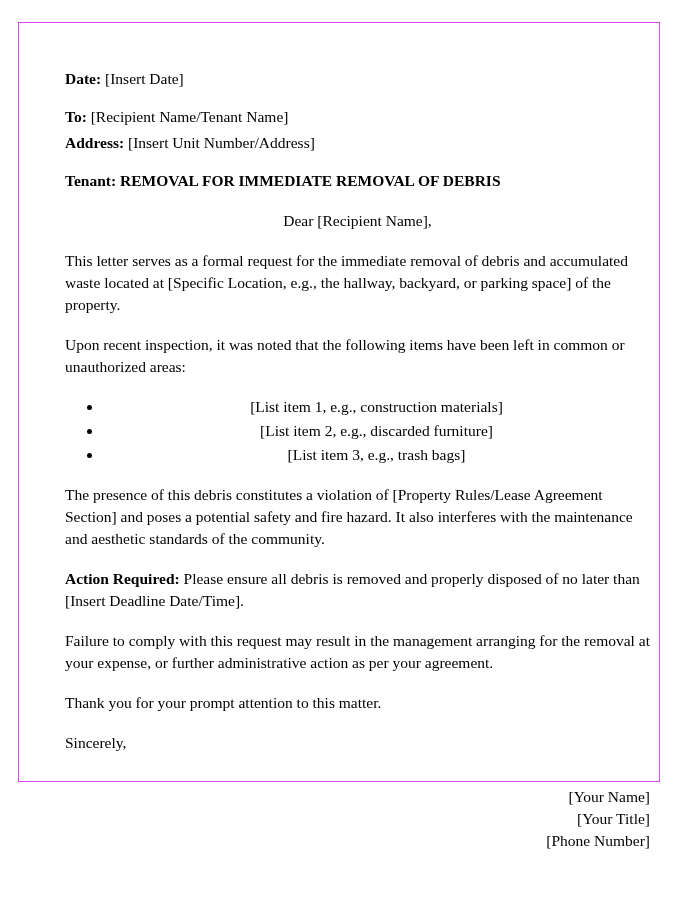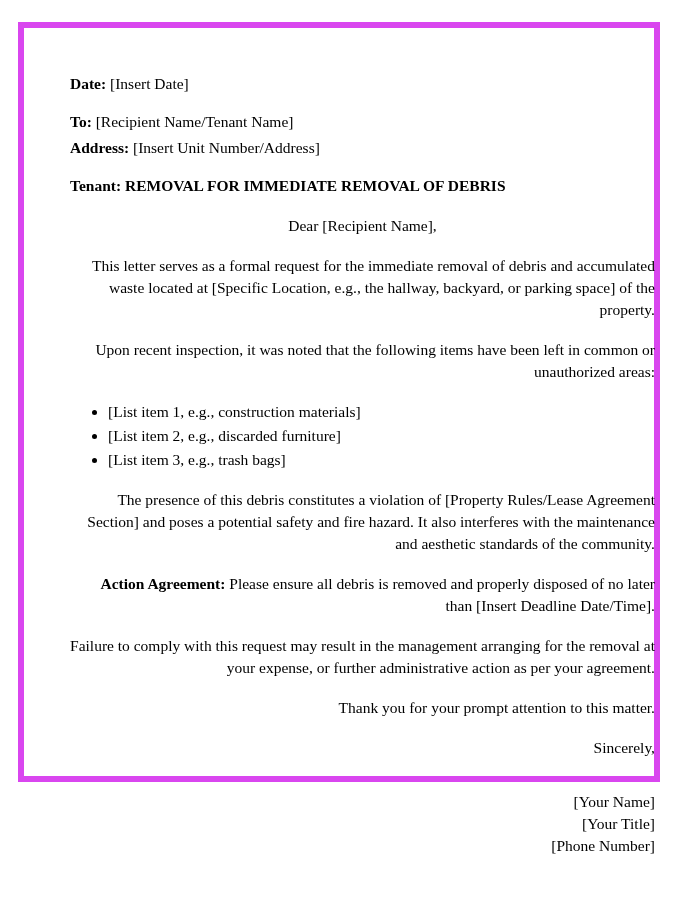--- a/index.html
+++ b/index.html
@@ -18,21 +18,21 @@
     width: 700px;
     height: 900px;
     background: #ffffff;
   }
   .letter-frame {
     position: absolute;
     left: 18px;
     top: 22px;
     width: 642px;
     height: 760px;
-    border: 6px solid #d946ef;
+    border: 1px solid #d946ef;
     box-sizing: border-box;
   }
   .letter-body {
     position: absolute;
     left: 46px;
     top: 45px;
     width: 585px;
     font-size: 15.5px;
     line-height: 1.42;
   }
@@ -51,29 +51,30 @@
   }
   .subject {
     margin: 0 0 18px 0;
   }
   .salutation {
     margin: 0 0 18px 0;
     text-align: center;
   }
   .para {
     margin: 0 0 18px 0;
-    text-align: right;
+    text-align: left;
   }
   ul.items {
     margin: 0 0 18px 0;
     padding-left: 38px;
     list-style-type: disc;
   }
   ul.items li {
     margin: 0 0 2px 0;
+    text-align: center;
   }
   .sign-block {
     margin: 0;
     text-align: right;
   }
   .sign-block .line {
     margin: 0;
   }
   .spacer-sm {
     height: 14px;
@@ -114,21 +115,21 @@
 
       <ul class="items">
         <li>[List item 1, e.g., construction materials]</li>
         <li>[List item 2, e.g., discarded furniture]</li>
         <li>[List item 3, e.g., trash bags]</li>
       </ul>
 
       <p class="para">The presence of this debris constitutes a violation of [Property Rules/Lease Agreement Section] and poses a potential safety and fire hazard. It also interferes with the maintenance and aesthetic standards of the community.</p>
 
       <p class="para">
-        <span class="bold">Action Agreement:</span>
+        <span class="bold">Action Required:</span>
         <span>Please ensure all debris is removed and properly disposed of no later than [Insert Deadline Date/Time].</span>
       </p>
 
       <p class="para">Failure to comply with this request may result in the management arranging for the removal at your expense, or further administrative action as per your agreement.</p>
 
       <p class="para">Thank you for your prompt attention to this matter.</p>
 
       <p class="para">Sincerely,</p>
 
       <div class="spacer-sm"></div>

